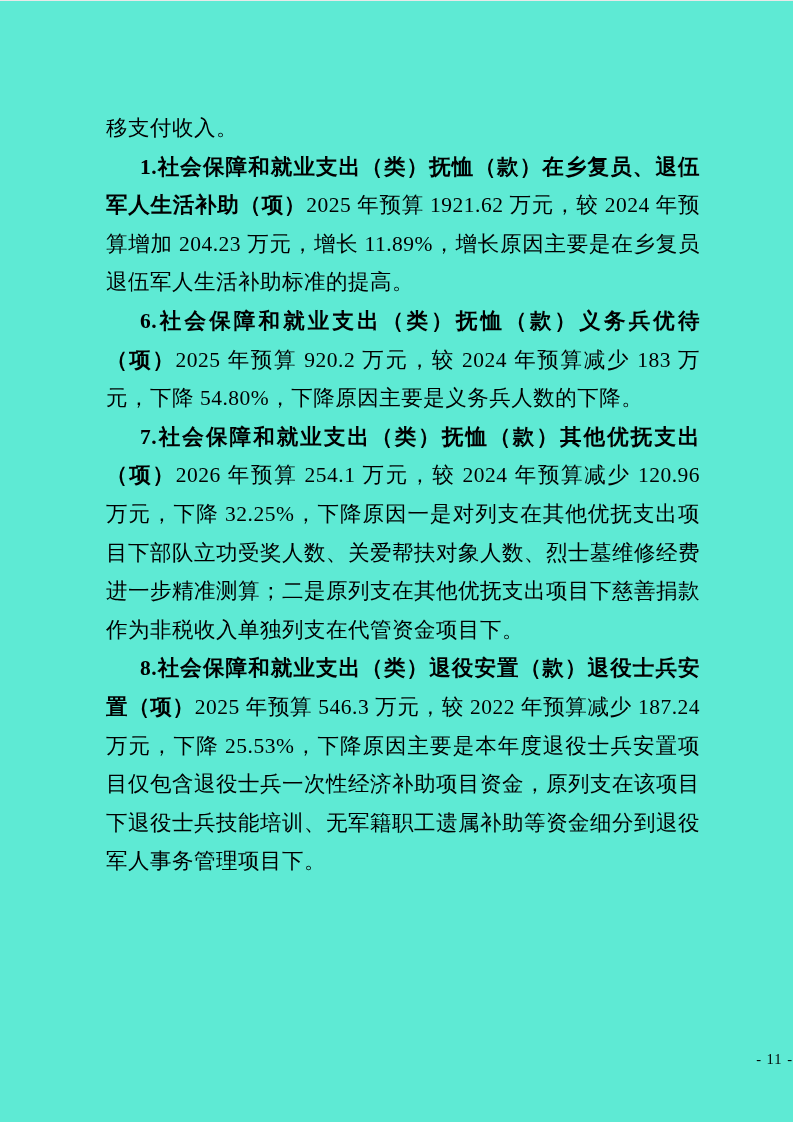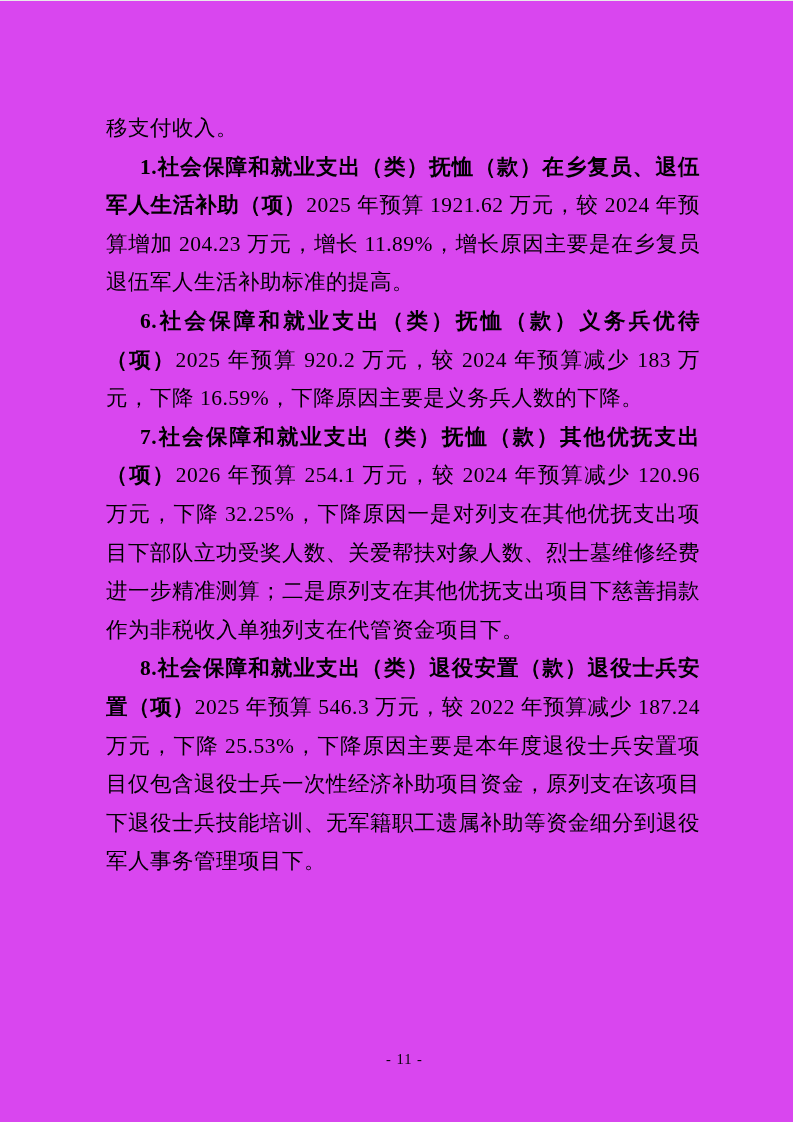--- a/index.html
+++ b/index.html
@@ -4,21 +4,21 @@
 <style>
   html, body {
     margin: 0;
     padding: 0;
     background: #ffffff;
   }
   .page {
     position: relative;
     width: 793px;
     height: 1122px;
-    background: #d946ef;
+    background: #5eead4;
     color: #000000;
     font-family: "Liberation Serif", "DejaVu Serif", serif;
     overflow: hidden;
     border-top: 1px solid #e9e9e9;
     box-sizing: border-box;
   }
   .text-block {
     position: absolute;
     left: 106px;
     top: 108px;
@@ -41,38 +41,38 @@
     font-weight: 700;
   }
   .para-body {
     font-weight: 400;
   }
   .page-footer {
     position: absolute;
     left: 16px;
     right: 0;
     top: 1050px;
-    text-align: center;
+    text-align: right;
     font-size: 14.5px;
     letter-spacing: 1px;
     color: #000000;
   }
 </style>
 </head>
 <body>
 
 <div class="page">
 
   <div class="text-block">
 
     <p class="para continuation"><span class="para-body">移支付收入。</span></p>
 
     <p class="para"><span class="para-head">1.社会保障和就业支出（类）抚恤（款）在乡复员、退伍军人生活补助（项）</span><span class="para-body">2025 年预算 1921.62 万元，较 2024 年预算增加 204.23 万元，增长 11.89%，增长原因主要是在乡复员退伍军人生活补助标准的提高。</span></p>
 
-    <p class="para"><span class="para-head">6.社会保障和就业支出（类）抚恤（款）义务兵优待（项）</span><span class="para-body">2025 年预算 920.2 万元，较 2024 年预算减少 183 万元，下降 16.59%，下降原因主要是义务兵人数的下降。</span></p>
+    <p class="para"><span class="para-head">6.社会保障和就业支出（类）抚恤（款）义务兵优待（项）</span><span class="para-body">2025 年预算 920.2 万元，较 2024 年预算减少 183 万元，下降 54.80%，下降原因主要是义务兵人数的下降。</span></p>
 
     <p class="para"><span class="para-head">7.社会保障和就业支出（类）抚恤（款）其他优抚支出（项）</span><span class="para-body">2026 年预算 254.1 万元，较 2024 年预算减少 120.96 万元，下降 32.25%，下降原因一是对列支在其他优抚支出项目下部队立功受奖人数、关爱帮扶对象人数、烈士墓维修经费进一步精准测算；二是原列支在其他优抚支出项目下慈善捐款作为非税收入单独列支在代管资金项目下。</span></p>
 
     <p class="para"><span class="para-head">8.社会保障和就业支出（类）退役安置（款）退役士兵安置（项）</span><span class="para-body">2025 年预算 546.3 万元，较 2022 年预算减少 187.24 万元，下降 25.53%，下降原因主要是本年度退役士兵安置项目仅包含退役士兵一次性经济补助项目资金，原列支在该项目下退役士兵技能培训、无军籍职工遗属补助等资金细分到退役军人事务管理项目下。</span></p>
 
 
   </div>
 
   <div class="page-footer">
     <span>- 11 -</span>

